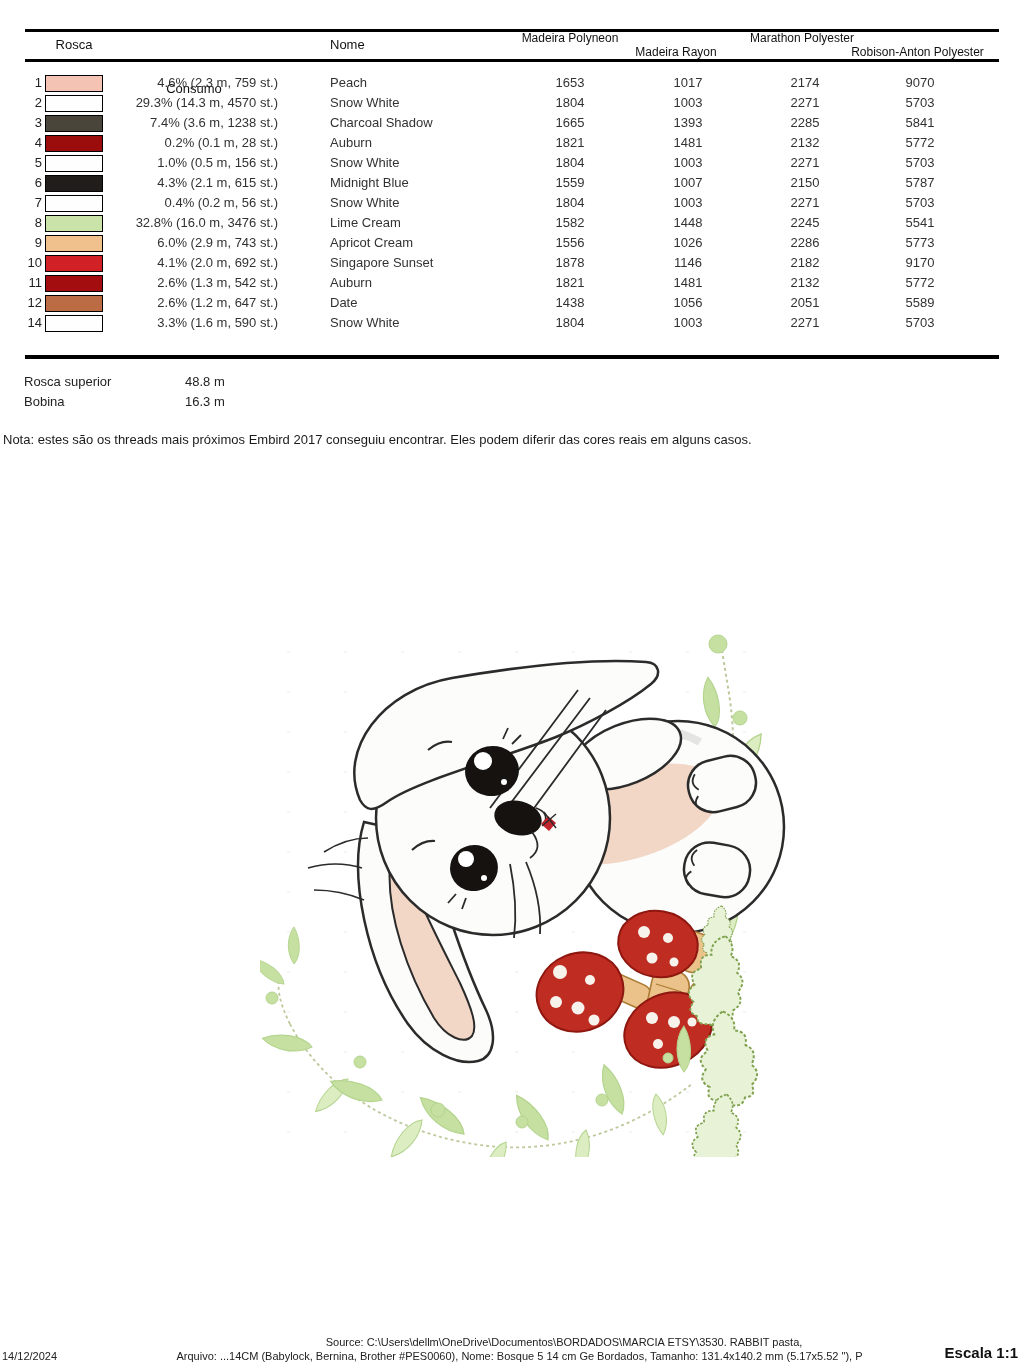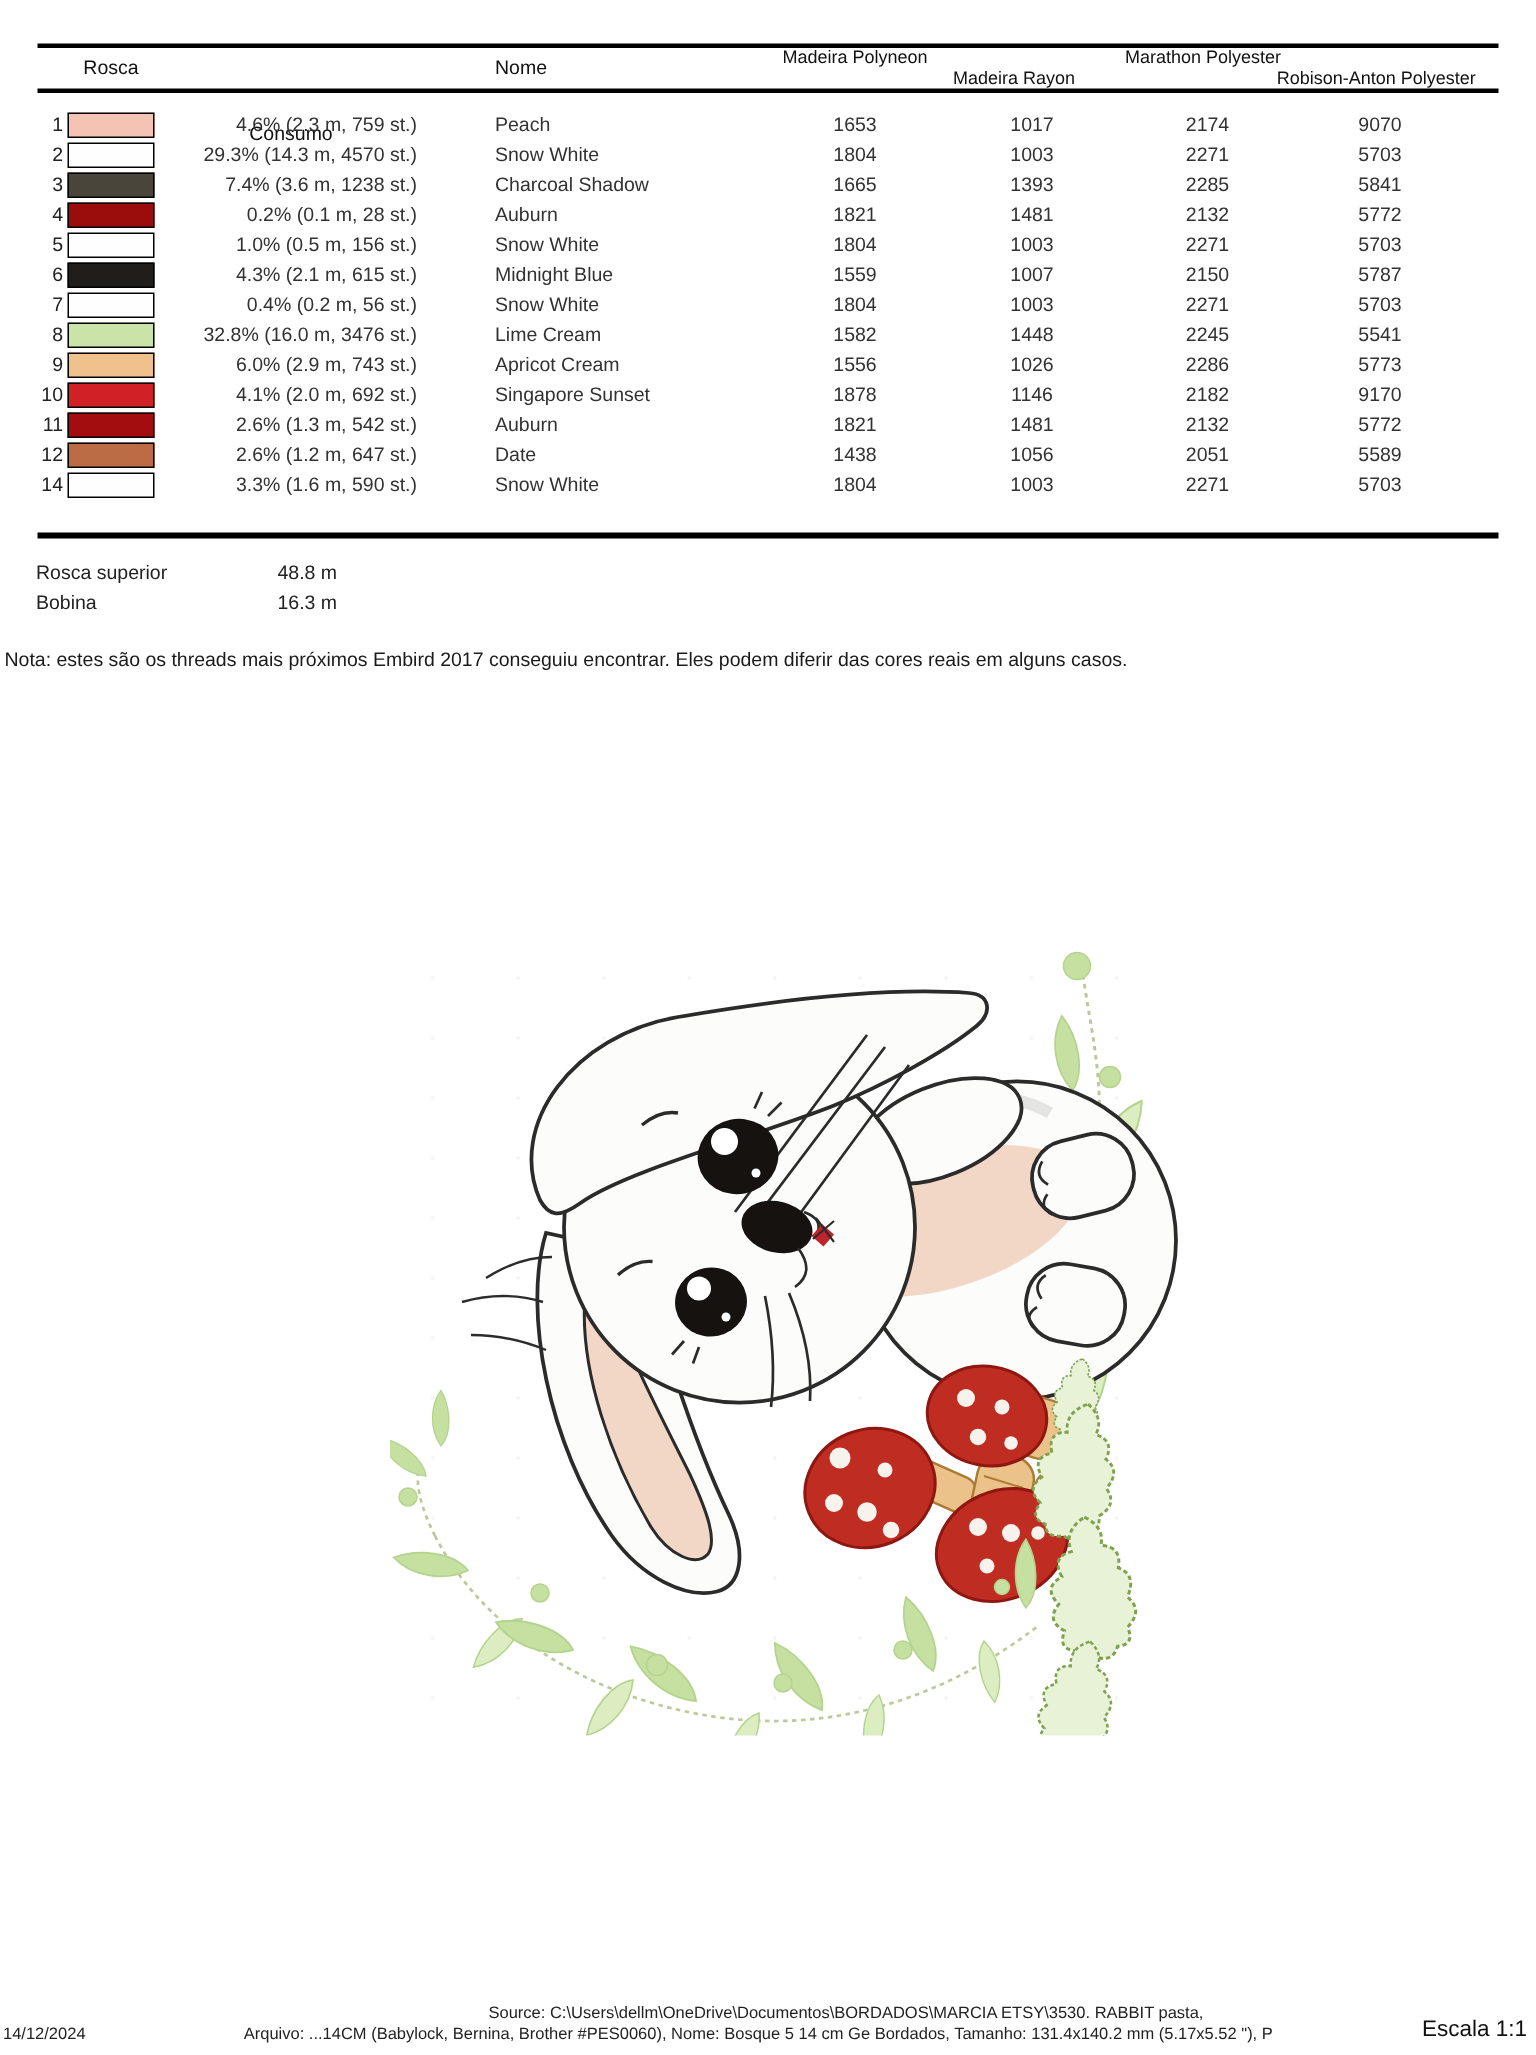--- a/index.html
+++ b/index.html
@@ -49,22 +49,22 @@
   .c.m4{left:860px;width:120px;text-align:center;}
   .sumlbl{position:absolute;font-size:13px;color:#222;}
   .sumval{position:absolute;font-size:13px;color:#222;}
   .note{position:absolute;left:3px;top:432px;width:1000px;font-size:13px;color:#1a1a1a;}
   .design{position:absolute;left:260px;top:632px;width:535px;height:525px;
           background-image:radial-gradient(circle,rgba(60,60,60,0.05) 1.3px,transparent 1.4px);
           background-size:57px 40px;}
   .foot{position:absolute;font-size:11px;color:#222;white-space:nowrap;}
   .f-date{left:2px;top:1350px;}
   .f-src{left:12px;top:1336px;width:1024px;text-align:center;margin-left:40px;}
-  .f-arq{left:0;top:1350px;width:1011px;text-align:center;}
-  .f-esc{right:6px;top:1344px;font-size:15px;font-weight:normal;color:#111;}
+  .f-arq{left:14px;top:1350px;width:1011px;text-align:center;}
+  .f-esc{right:6px;top:1344px;font-size:15px;font-weight:bold;color:#111;}
 </style>
 </head>
 <body>
 
 <div class="page">
 
   <div class="rule top"></div>
   <div class="rule mid"></div>
   <div class="rule bot"></div>
 

